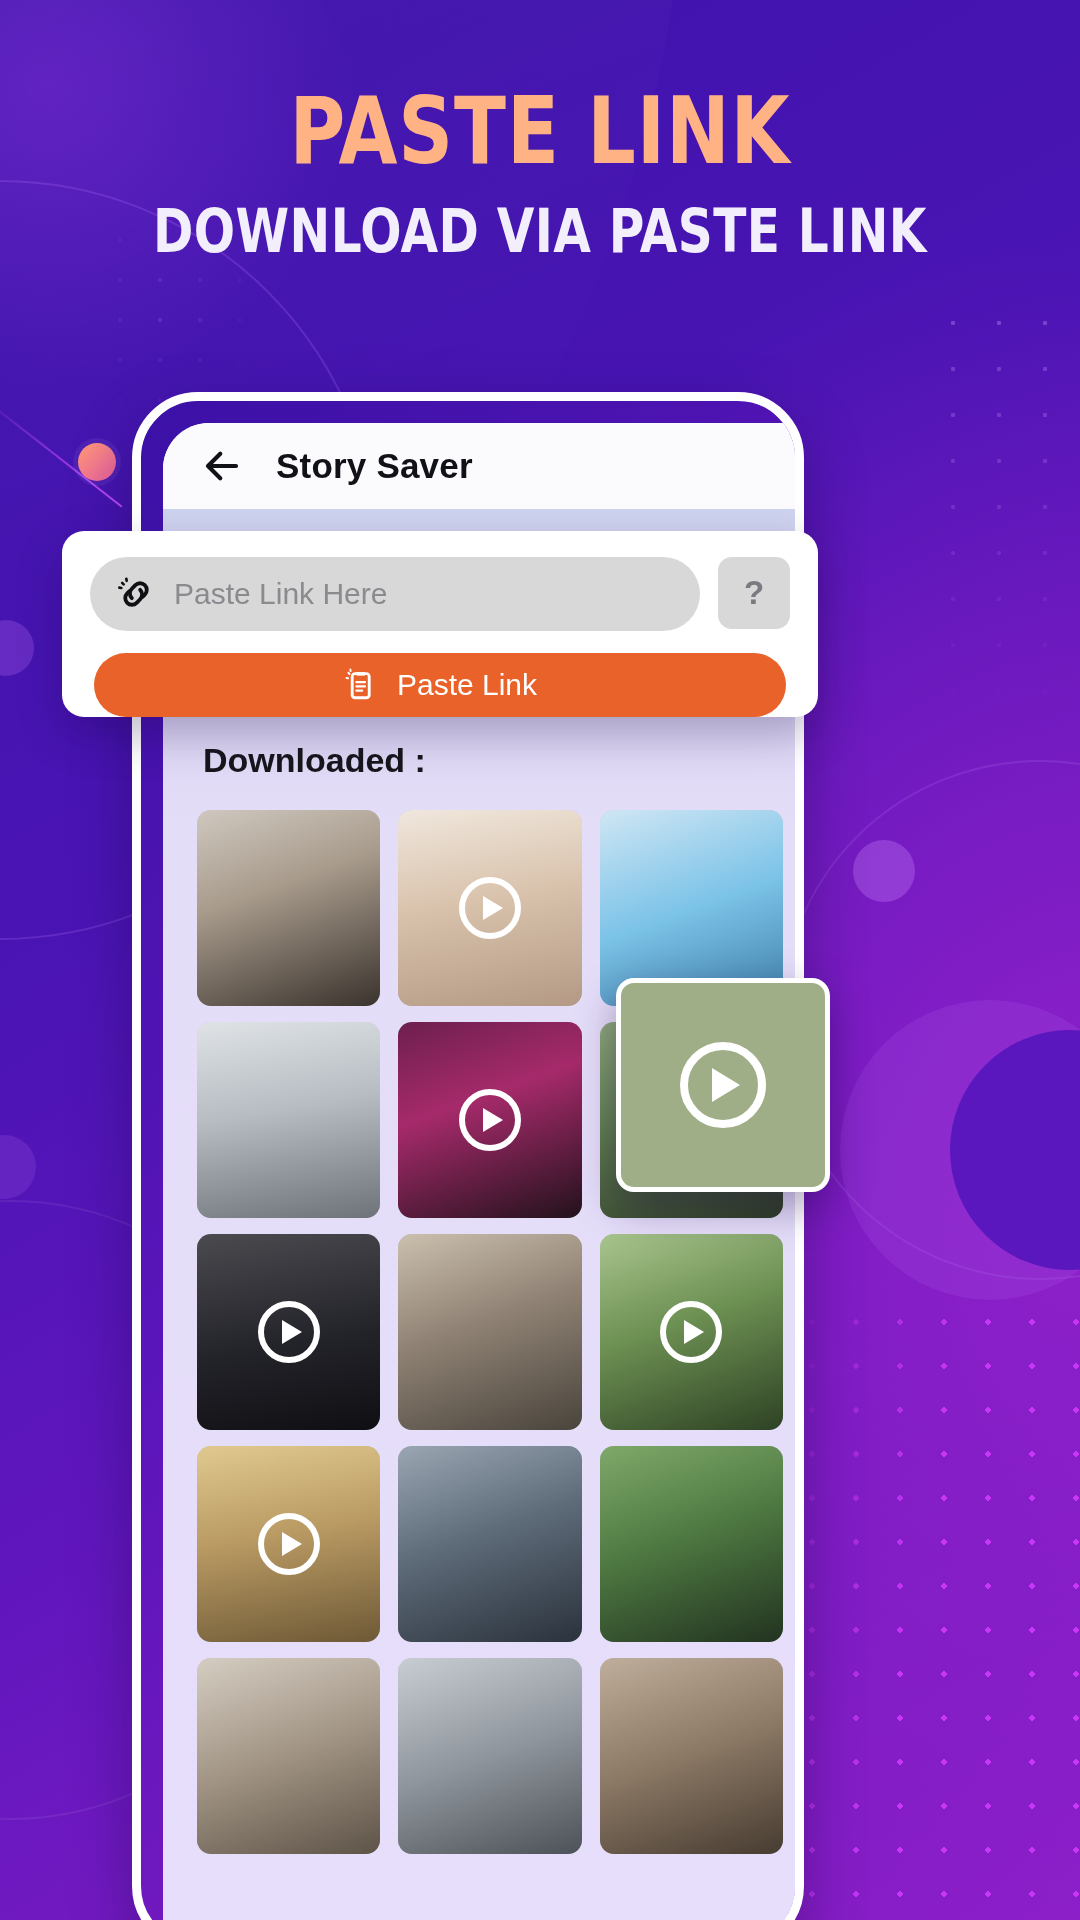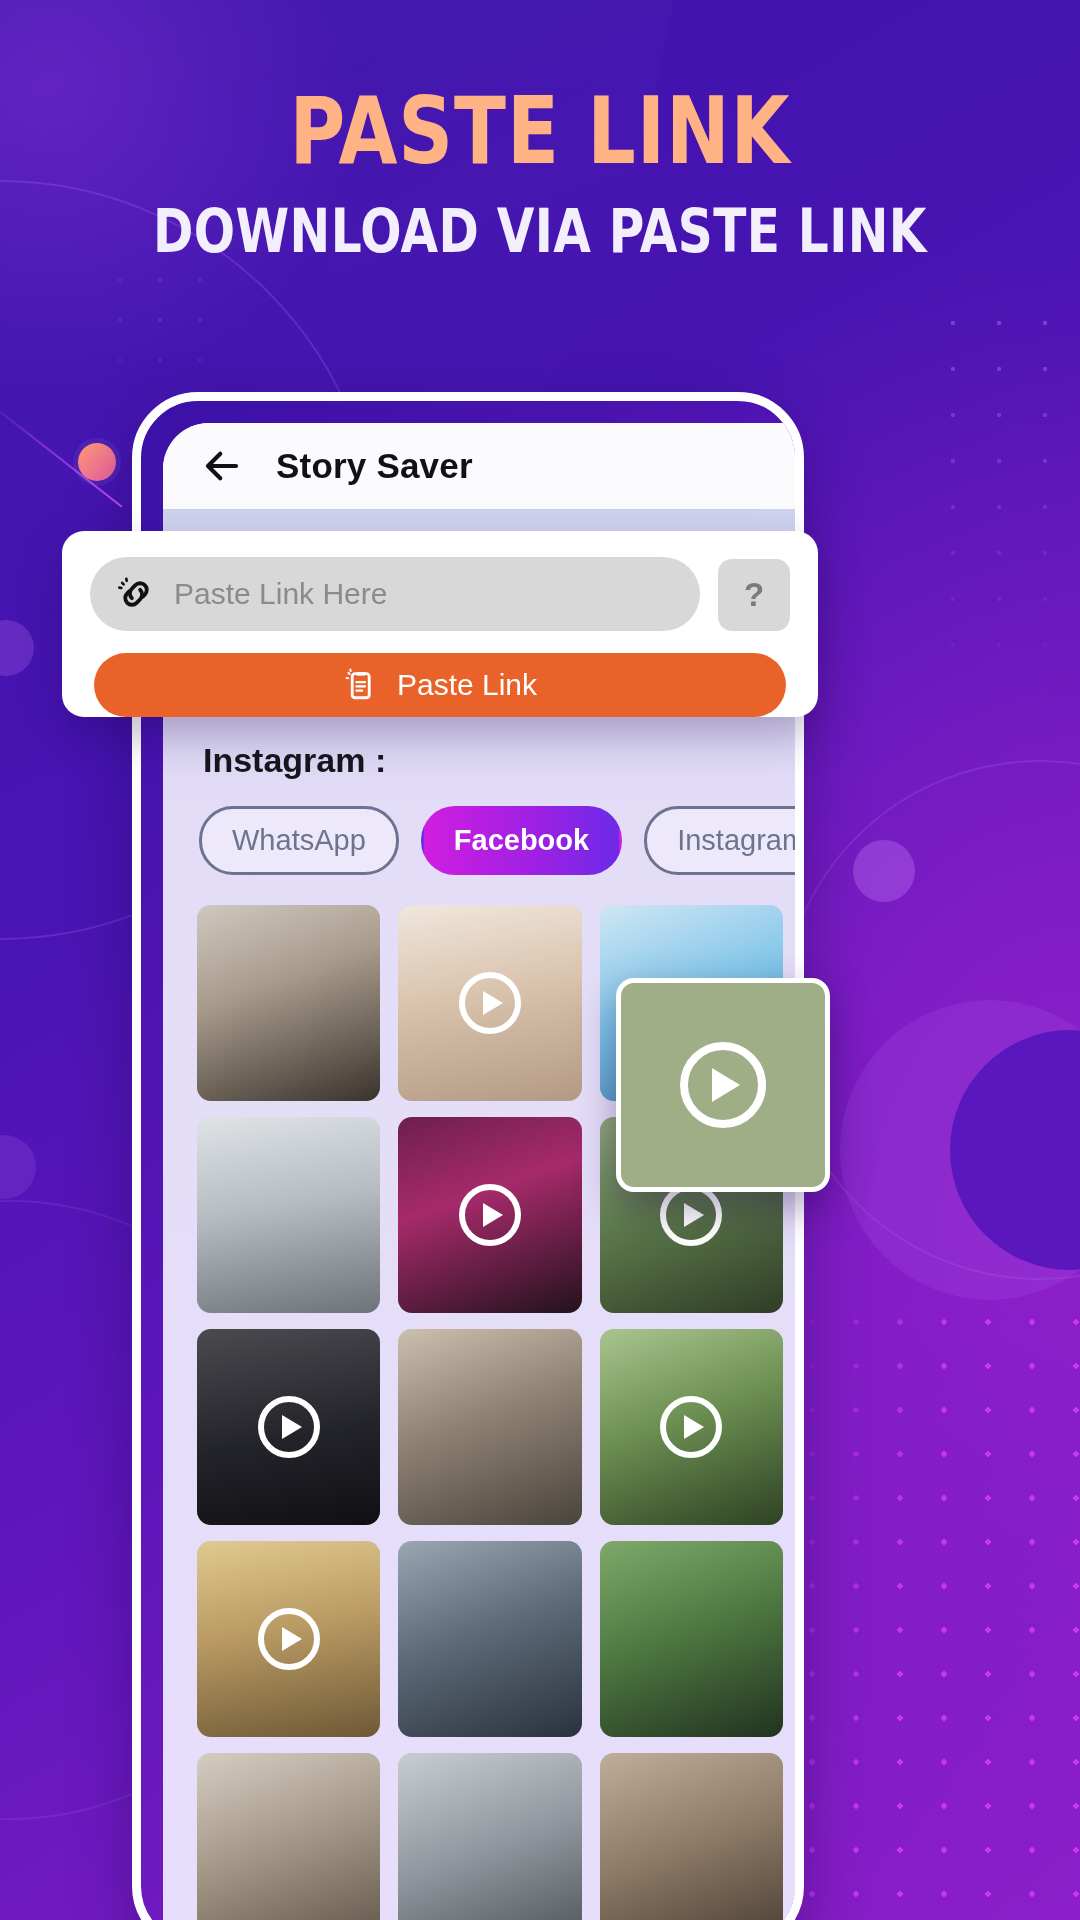--- a/index.html
+++ b/index.html
@@ -186,21 +186,21 @@
   
   .paste-card {
     position:absolute; left:62px; top:531px;
     width:756px; height:186px;
     background:#ffffff;
     border-radius:22px;
     box-shadow:0 18px 44px rgba(25,0,70,.28);
     z-index:20;
     padding:26px 28px;
   }
-  .input-row { display:flex; align-items:flex-end; gap:18px; }
+  .input-row { display:flex; align-items:flex-start; gap:18px; }
   .input-box {
     flex:1; height:74px;
     background:#d8d8d8;
     border-radius:37px;
     display:flex; align-items:center;
     padding:0 26px; gap:18px;
   }
   .link-icon { width:40px; height:40px; flex:0 0 auto; }
   .input-text { font-size:30px; color:#8a8a8f; }
   .help-btn {
@@ -283,28 +283,22 @@
     <div class="app-header">
       <svg class="back-arrow" viewBox="0 0 24 24">
         <path d="M20 12H4M4 12l7-7M4 12l7 7" fill="none" stroke="#111118" stroke-width="2.4" stroke-linecap="round" stroke-linejoin="round"></path>
       </svg>
       <div class="app-title">Story Saver</div>
     </div>
 
     <div class="app-body">
       <div class="spacer-under-card"></div>
 
-      <div class="downloaded-label">Instagram :</div>
-
-      <div class="chips">
-        <div class="chip">WhatsApp</div>
-        <div class="chip active">Facebook</div>
-        <div class="chip">Instagram</div>
-
-      </div>
+      <div class="downloaded-label">Downloaded :</div>
+
 
       <div class="grid">
         <div class="thumb">
             <div class="ph p1"></div>
           </div>
         <div class="thumb">
             <div class="ph p2"></div>
             <div class="play"></div>
           </div>
         <div class="thumb">

